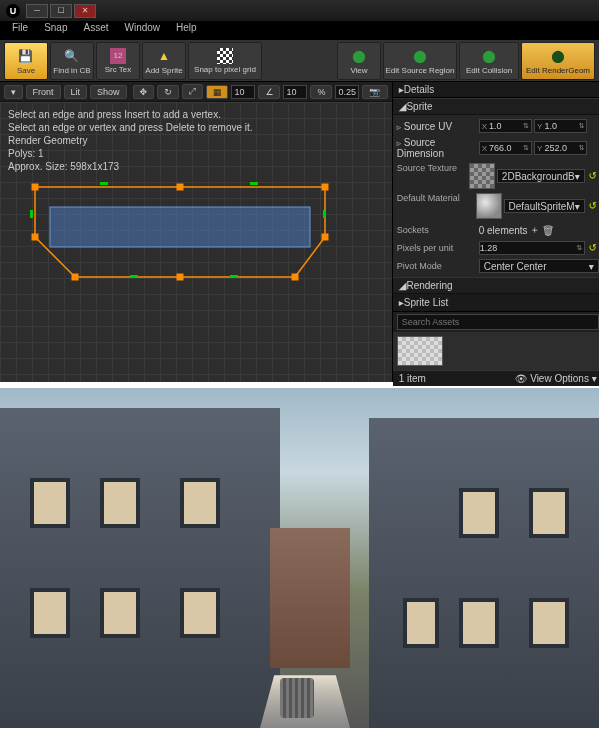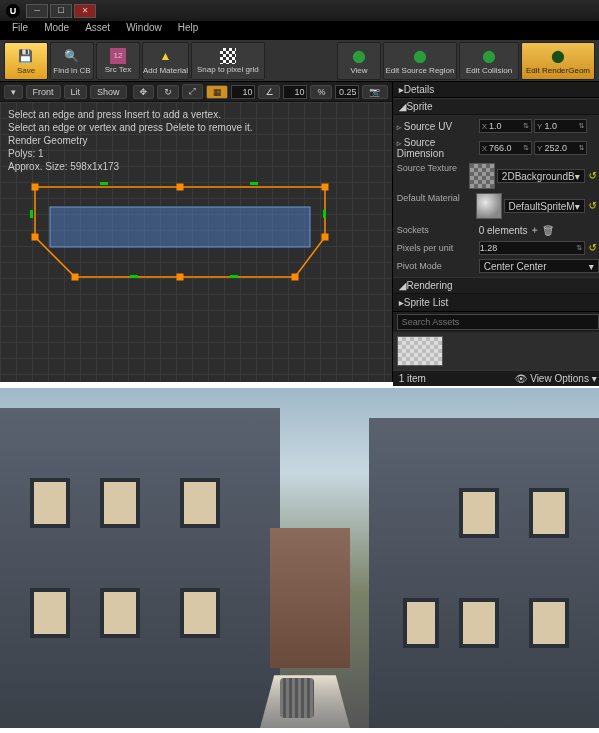--- a/index.html
+++ b/index.html
@@ -20,21 +20,21 @@
 .tool-btn.active{background:linear-gradient(#f0c050,#d09020)}
 .tool-icon{width:18px;height:18px;display:flex;align-items:center;justify-content:center;font-size:12px}
 .tool-label{font-size:8px;color:#ccc;white-space:nowrap}
 .tool-btn.save .tool-label{color:#333}
 .spacer{flex:1}
 .body-row{display:flex;height:300px}
 .viewport{flex:1;background:#2a2a2a;display:flex;flex-direction:column;border-right:1px solid #000}
 .vp-toolbar{height:20px;background:#1e1e1e;display:flex;align-items:center;padding:0 4px;gap:3px;border-bottom:1px solid #111}
 .vp-btn{padding:1px 6px;background:#333;border:1px solid #444;border-radius:2px;font-size:9px;display:flex;align-items:center;gap:2px}
 .vp-btn.on{background:#d09020;color:#222}
-.vp-num{width:24px;padding:1px 2px;background:#111;border:1px solid #444;font-size:9px;text-align:right}
+.vp-num{width:24px;padding:1px 2px;background:#111;border:1px solid #444;font-size:9px;text-align:left}
 .vp-canvas{flex:1;background:#2d2d2d;position:relative;background-image:linear-gradient(#3a3a3a 1px,transparent 1px),linear-gradient(90deg,#3a3a3a 1px,transparent 1px);background-size:16px 16px}
 .vp-text{position:absolute;top:6px;left:8px;font-size:10px;color:#ccc;line-height:1.3}
 .sprite-shape{position:absolute;top:80px;left:30px;width:300px;height:110px}
 .sprite-poly{position:absolute;inset:0}
 .handle{position:absolute;width:7px;height:7px;background:#ff8c00;transform:translate(-50%,-50%)}
 .seg{position:absolute;width:8px;height:3px;background:#0c0}
 .watermark{position:absolute;bottom:10px;left:40px;font-size:26px;font-weight:bold;color:rgba(170,170,170,0.35)}
 .right-panel{width:210px;background:#262626;display:flex;flex-direction:column}
 .panel-tab{height:18px;background:#1a1a1a;border-bottom:1px solid #000;padding:2px 6px;font-size:10px;display:flex;align-items:center}
 .section-head{background:#1e1e1e;padding:2px 6px;font-size:10px;border-top:1px solid #333;border-bottom:1px solid #111;display:flex;align-items:center}
@@ -73,42 +73,42 @@
     <div class="ue-logo">U</div>
     <div class="win-btns">
       <div class="win-btn">─</div>
       <div class="win-btn">☐</div>
       <div class="win-btn close">✕</div>
     </div>
   </div>
 
   <div class="menubar">
     <div class="menu-item">File</div>
-    <div class="menu-item">Mode</div>
+    <div class="menu-item">Snap</div>
     <div class="menu-item">Asset</div>
     <div class="menu-item">Window</div>
     <div class="menu-item">Help</div>
   </div>
 
   <div class="toolbar">
     <div class="tool-btn save">
       <div class="tool-icon">💾</div>
       <div class="tool-label">Save</div>
     </div>
     <div class="tool-btn">
       <div class="tool-icon">🔍</div>
       <div class="tool-label">Find in CB</div>
     </div>
     <div class="tool-btn">
       <div class="tool-icon" style="background:#ae4a7a;width:16px;height:16px;font-size:8px">12</div>
       <div class="tool-label">Src Tex</div>
     </div>
     <div class="tool-btn yellow">
       <div class="tool-icon" style="color:#f0d030">▲</div>
-      <div class="tool-label">Add Material</div>
+      <div class="tool-label">Add Sprite</div>
     </div>
     <div class="tool-btn" style="min-width:74px">
       <div class="tool-icon" style="background:repeating-conic-gradient(#fff 0 25%,#333 0 50%) 0 0/6px 6px;width:16px;height:16px"></div>
       <div class="tool-label">Snap to pixel grid</div>
     </div>
     <div class="spacer"></div>
     <div class="tool-btn">
       <div class="tool-icon" style="color:#2a9d3a">⬤</div>
       <div class="tool-label">View</div>
     </div>

